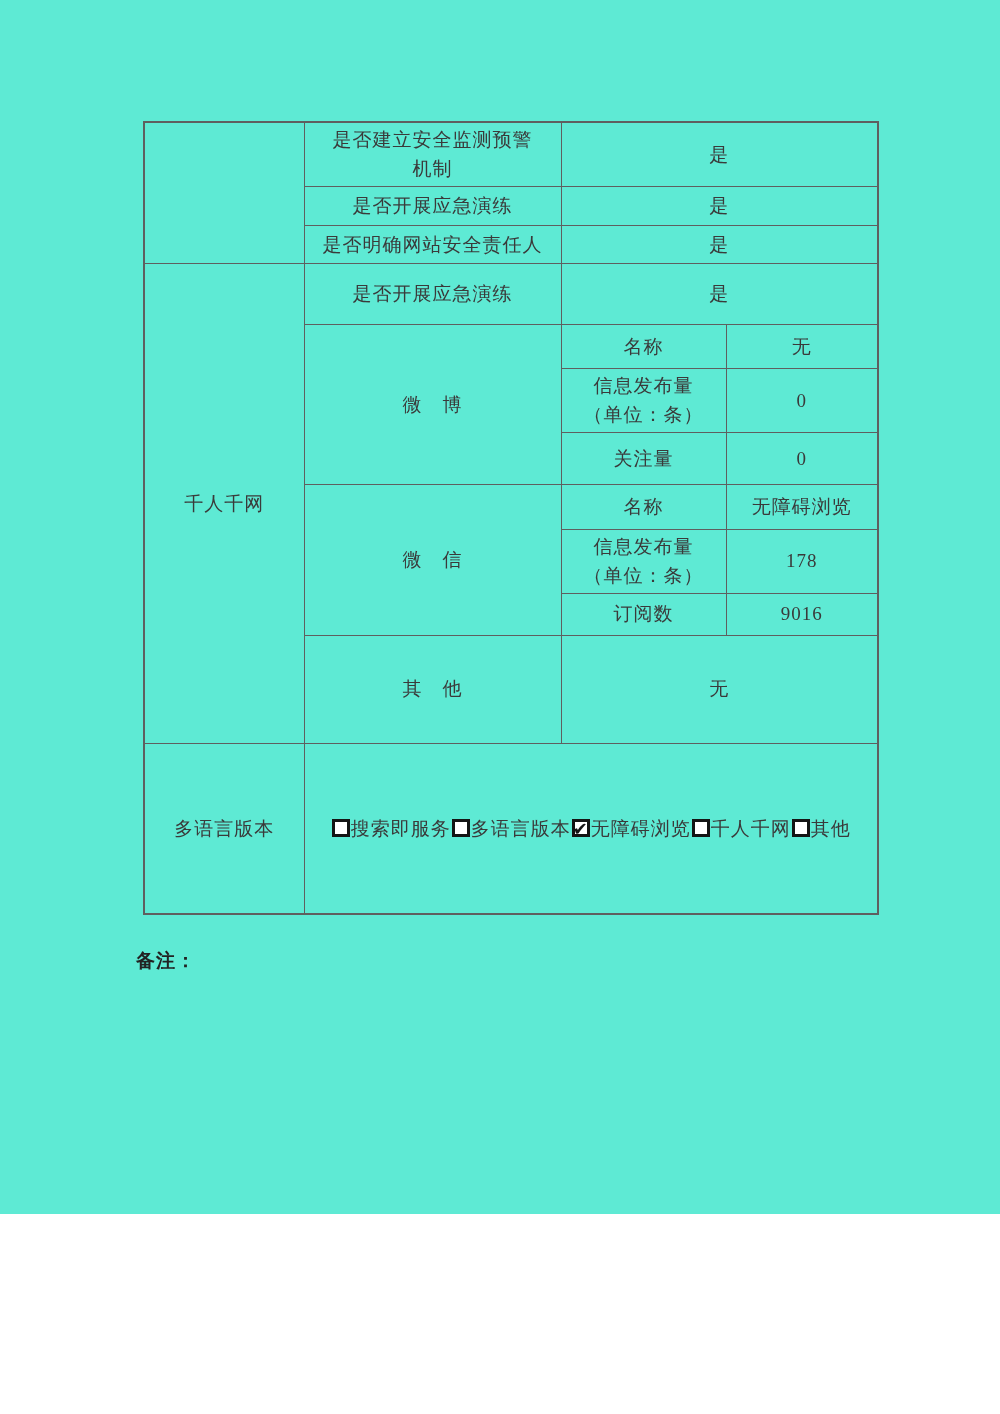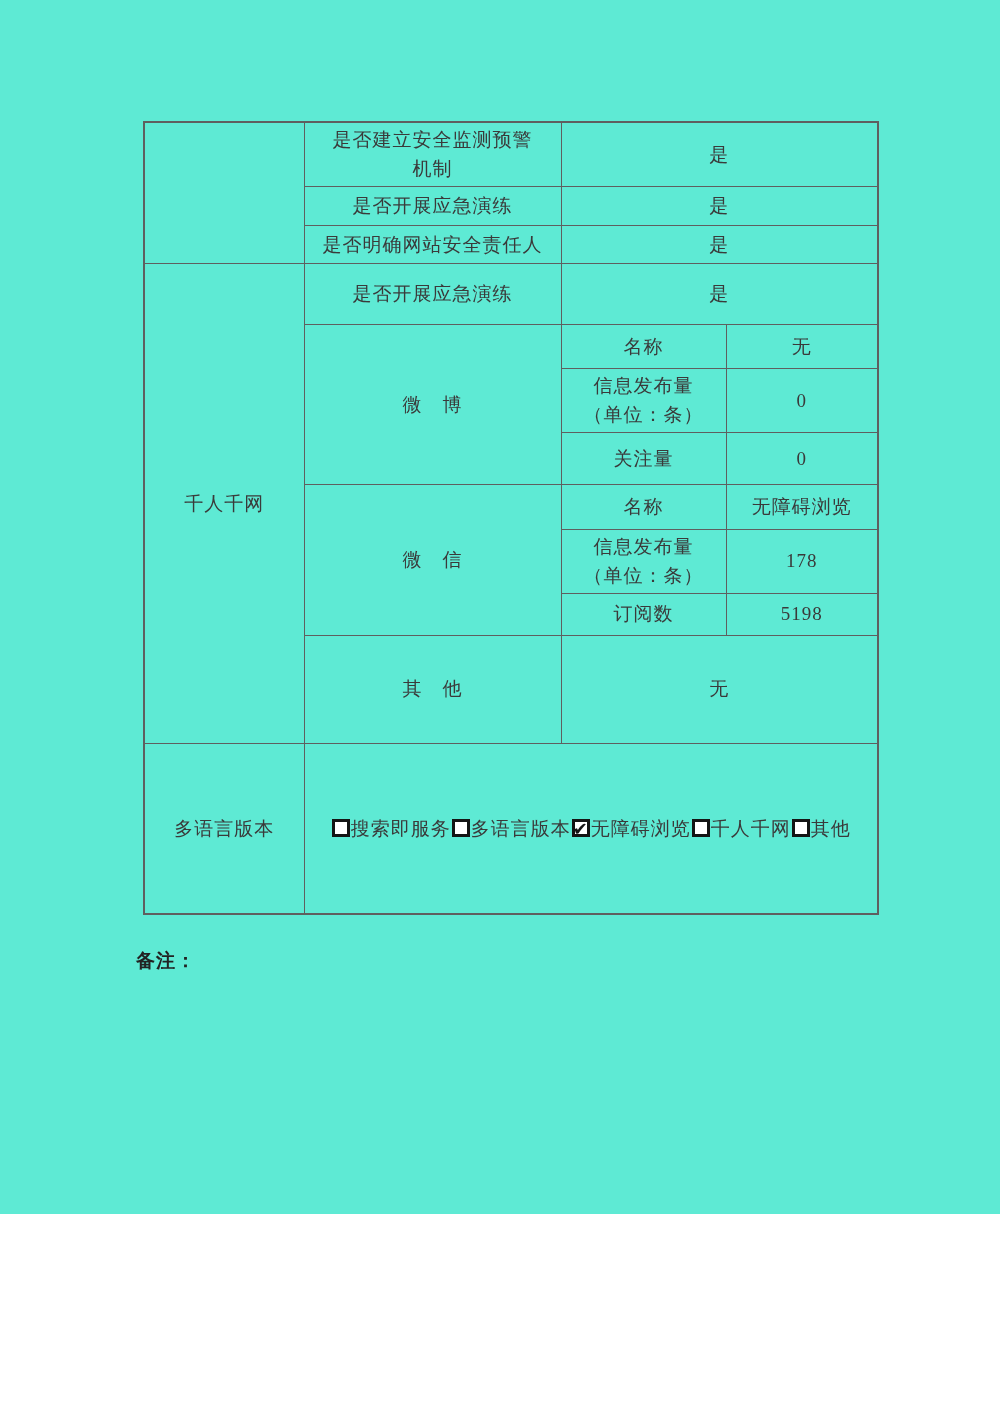--- a/index.html
+++ b/index.html
@@ -134,21 +134,21 @@
         <td>名称</td>
         <td>无障碍浏览</td>
       </tr>
       <tr style="height:58px">
         <td>信息发布量
 （单位：条）</td>
         <td class="num">178</td>
       </tr>
       <tr style="height:42px">
         <td>订阅数</td>
-        <td class="num">5198</td>
+        <td class="num">9016</td>
       </tr>
       <tr style="height:108px">
         <td>其　他</td>
         <td colspan="2">无</td>
       </tr>
 
       <tr style="height:171px">
         <td>多语言版本</td>
         <td colspan="3" class="innovation-cell"><span class="cb-option"><span class="cb"></span><span>搜索即服务</span></span><span class="cb-option"><span class="cb"></span><span>多语言版本</span></span><span class="cb-option"><span class="cb checked"></span><span>无障碍浏览</span></span><span class="cb-option"><span class="cb"></span><span>千人千网</span></span><span class="cb-option"><span class="cb"></span><span>其他</span></span></td>
       </tr>

